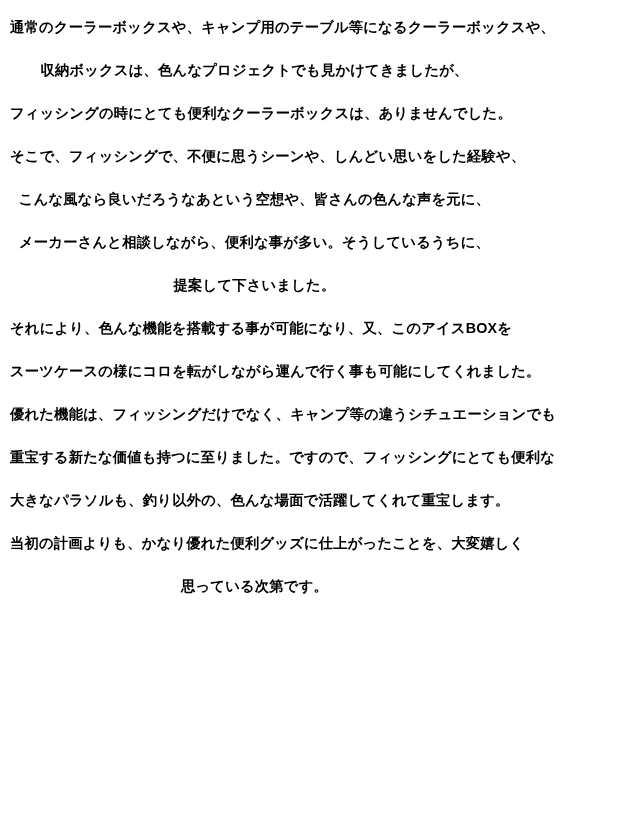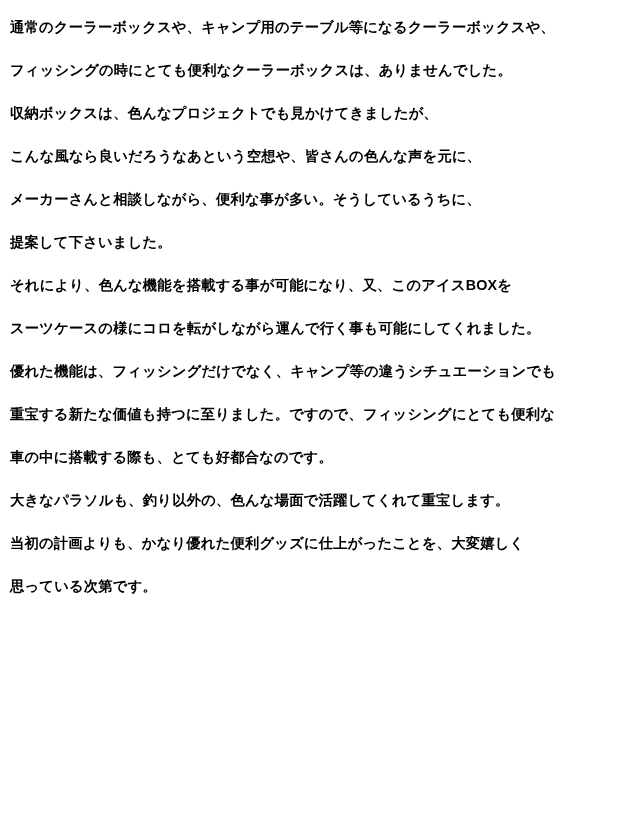--- a/index.html
+++ b/index.html
@@ -13,20 +13,21 @@
     font-family: "Liberation Sans", sans-serif;
     color: #000000;
     overflow: hidden;
   }
   #doc {
     box-sizing: border-box;
     width: 509px;
     height: 838px;
     padding: 6px 10px 6px 10px;
     background: #ffffff;
+    text-align: center;
   }
   .para {
     margin: 0 0 0 0;
   }
   .line {
     font-size: 14.3px;
     font-weight: bold;
     line-height: 43px;
     letter-spacing: 0.2px;
     white-space: pre;
@@ -35,36 +36,36 @@
   .para + .para {
     margin-top: 0;
   }
 </style>
 </head>
 <body>
 
 <div id="doc">
   <div class="para">
     <div class="line">通常のクーラーボックスや、キャンプ用のテーブル等になるクーラーボックスや、</div>
+    <div class="line">収納ボックスは、色んなプロジェクトでも見かけてきましたが、</div>
     <div class="line">フィッシングの時にとても便利なクーラーボックスは、ありませんでした。</div>
-    <div class="line">収納ボックスは、色んなプロジェクトでも見かけてきましたが、</div>
   </div>
   <div class="para">
+    <div class="line">そこで、フィッシングで、不便に思うシーンや、しんどい思いをした経験や、</div>
     <div class="line">こんな風なら良いだろうなあという空想や、皆さんの色んな声を元に、</div>
     <div class="line">メーカーさんと相談しながら、便利な事が多い。そうしているうちに、</div>
     <div class="line">提案して下さいました。</div>
   </div>
   <div class="para">
     <div class="line">それにより、色んな機能を搭載する事が可能になり、又、このアイスBOXを</div>
     <div class="line">スーツケースの様にコロを転がしながら運んで行く事も可能にしてくれました。</div>
   </div>
   <div class="para">
     <div class="line">優れた機能は、フィッシングだけでなく、キャンプ等の違うシチュエーションでも</div>
     <div class="line">重宝する新たな価値も持つに至りました。ですので、フィッシングにとても便利な</div>
-    <div class="line">車の中に搭載する際も、とても好都合なのです。</div>
   </div>
   <div class="para">
     <div class="line">大きなパラソルも、釣り以外の、色んな場面で活躍してくれて重宝します。</div>
   </div>
   <div class="para">
     <div class="line">当初の計画よりも、かなり優れた便利グッズに仕上がったことを、大変嬉しく</div>
     <div class="line">思っている次第です。</div>
   </div>
 </div>
 

